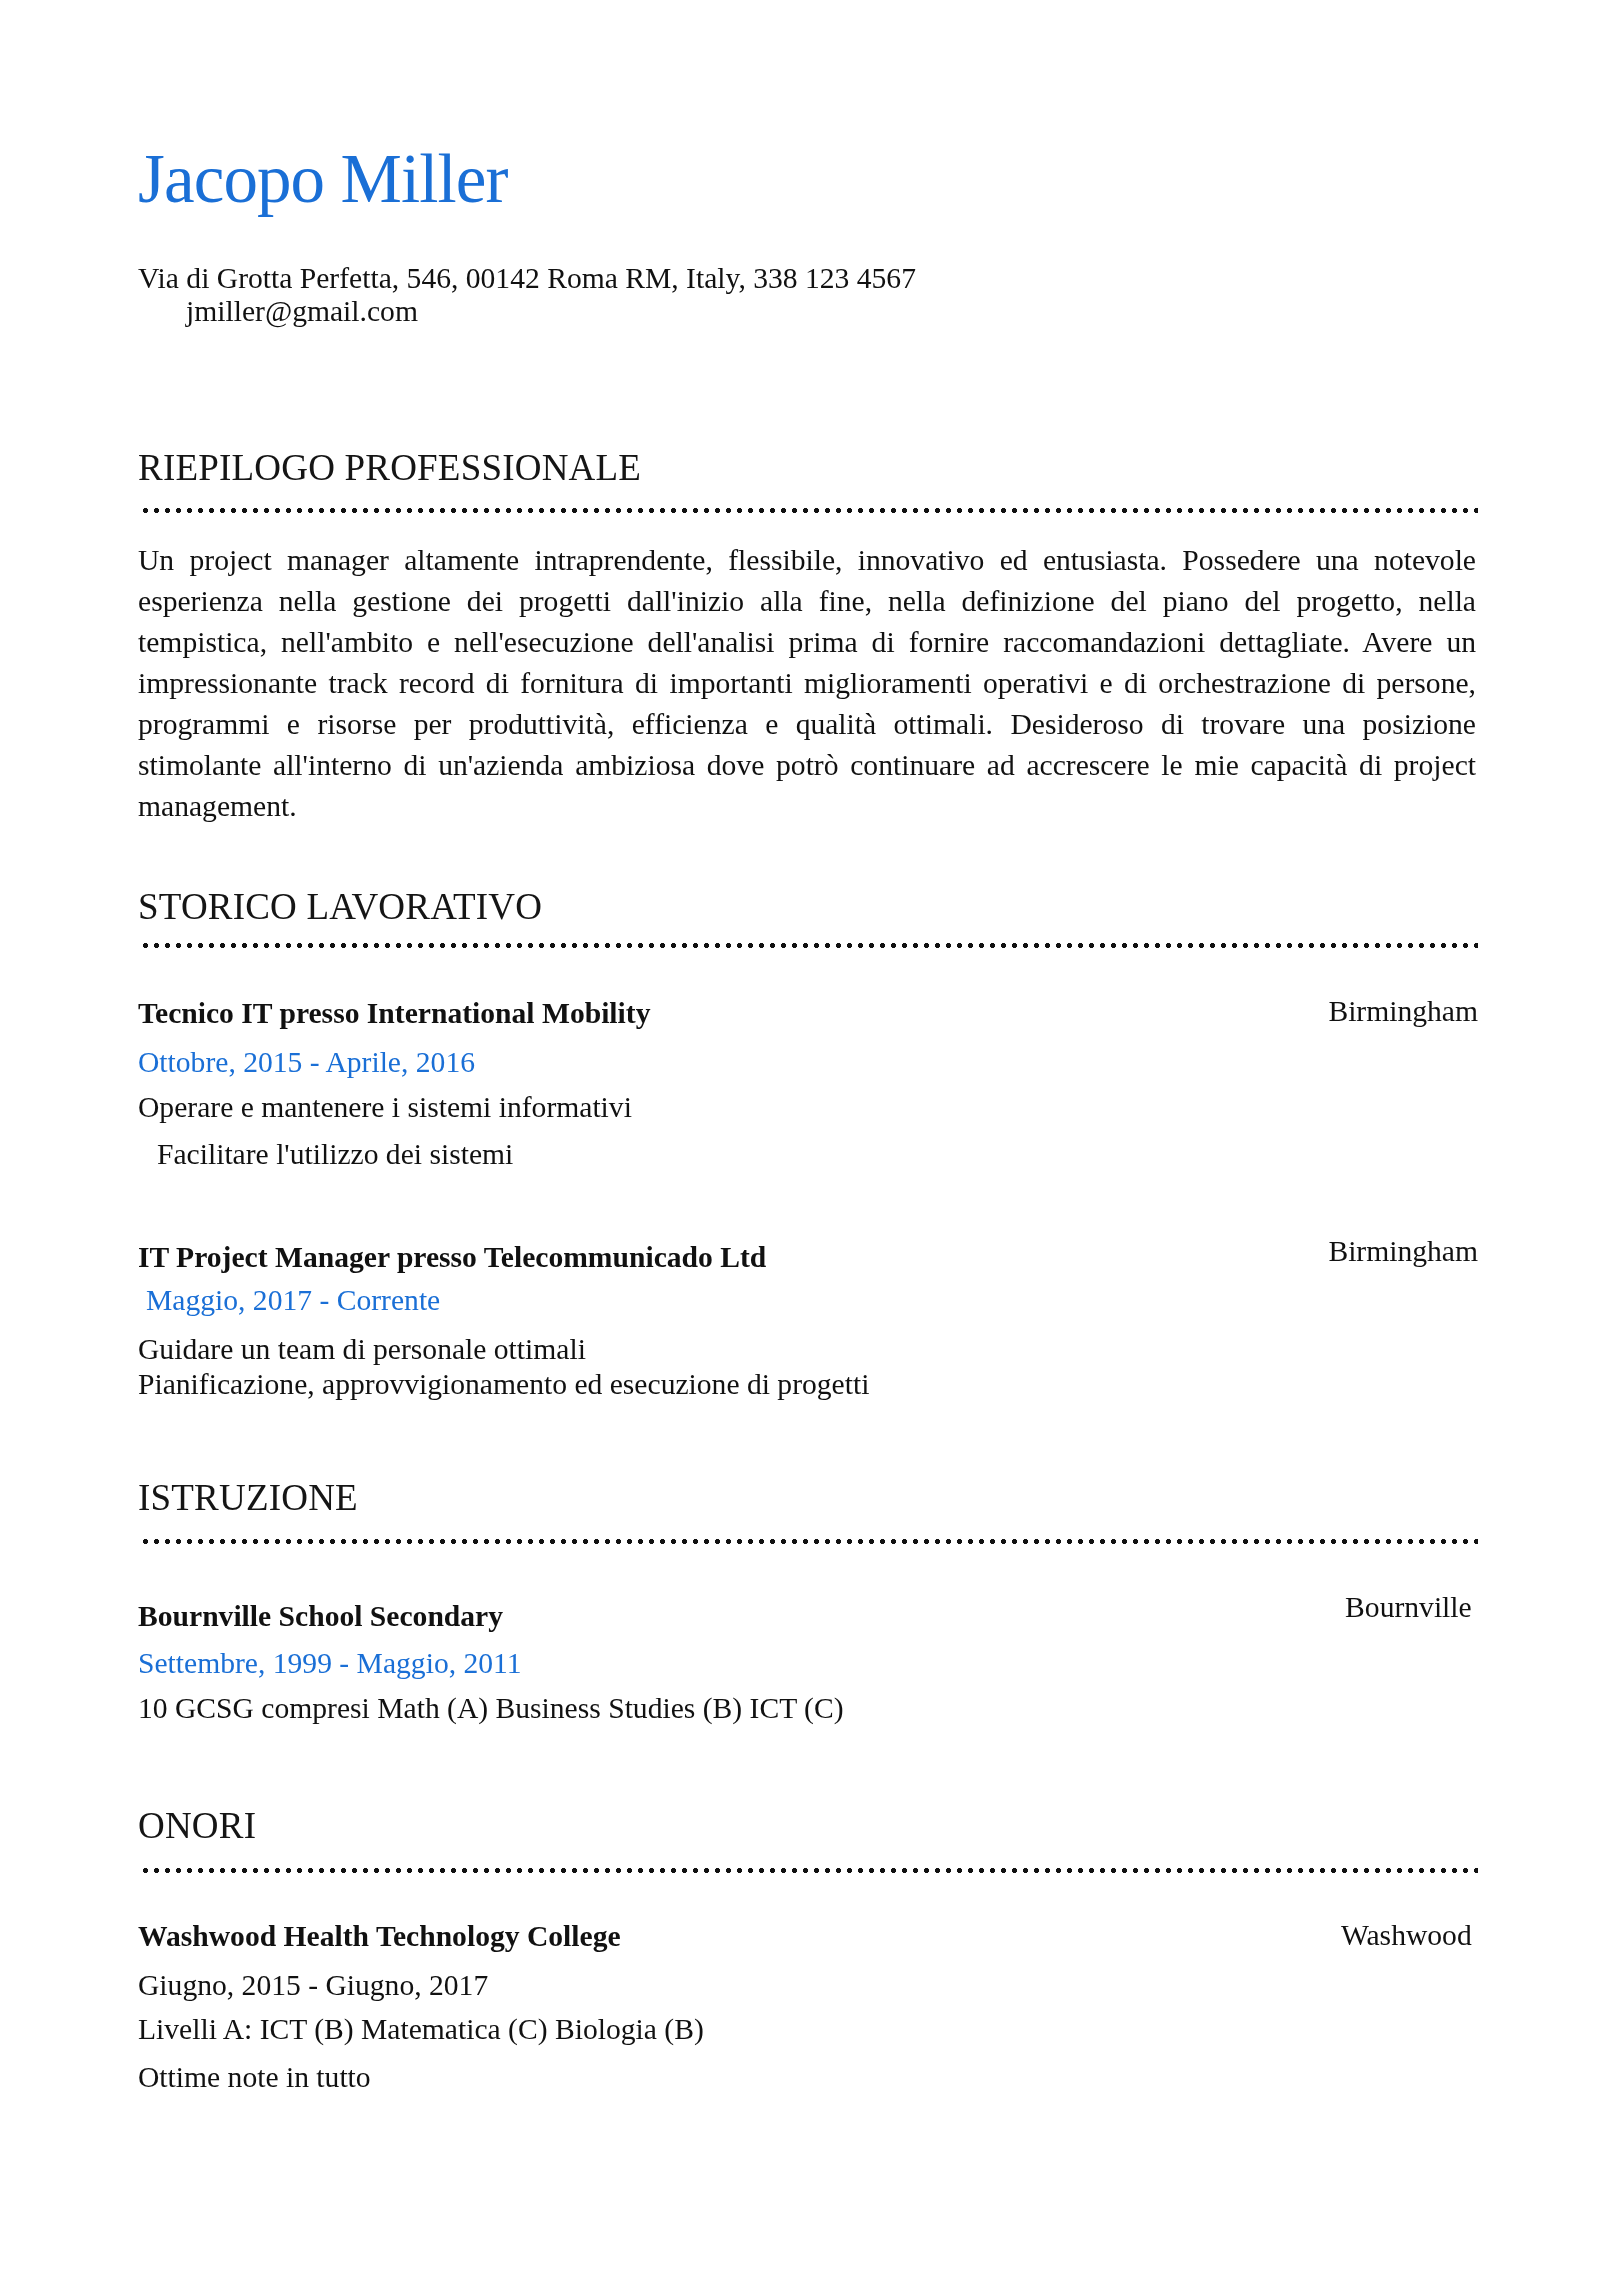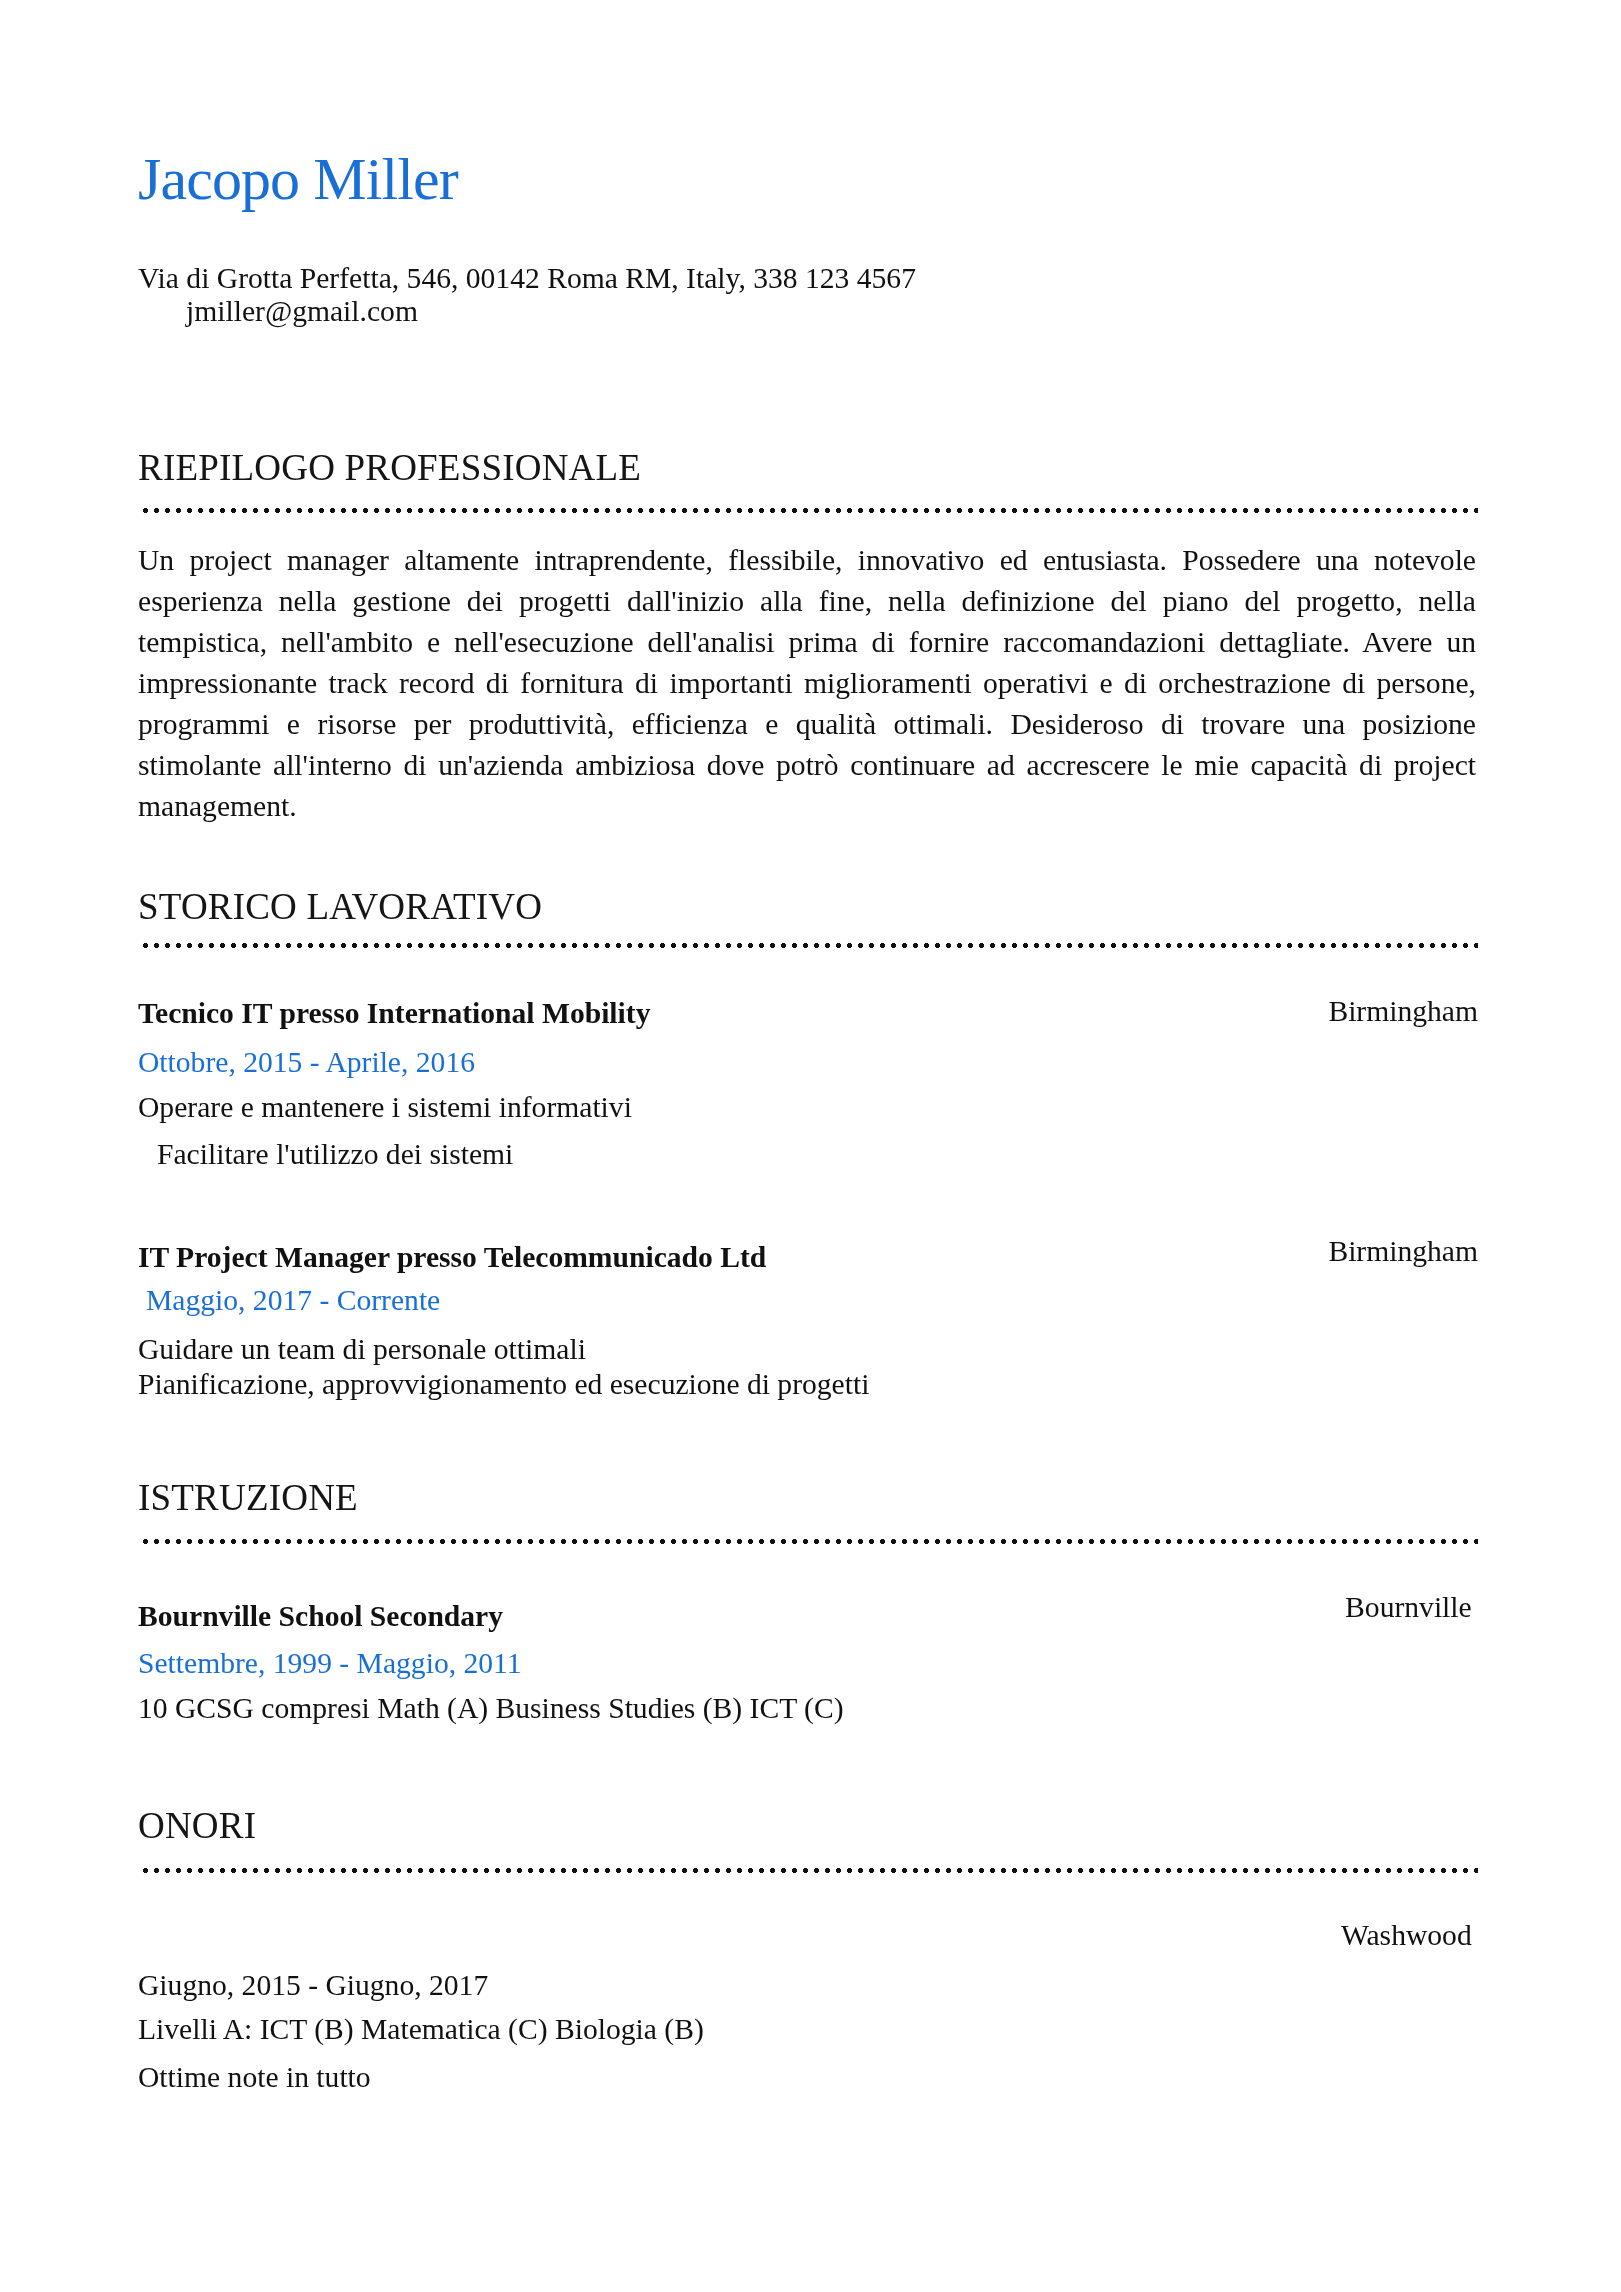--- a/index.html
+++ b/index.html
@@ -3,21 +3,21 @@
 <meta charset="utf-8">
 <style>
   html, body { margin: 0; padding: 0; background: #ffffff; }
   body {
     width: 1621px; height: 2293px; position: relative; overflow: hidden;
     font-family: "Liberation Serif", "DejaVu Serif", serif;
     color: #111111;
   }
   .abs { position: absolute; left: 138px; white-space: nowrap; }
   .name {
-    font-size: 60px; line-height: 93px; color: #1a6fd6; letter-spacing: -0.9px;
+    font-size: 69px; line-height: 93px; color: #1a6fd6; letter-spacing: -0.9px;
     top: 133px;
   }
   .contact { font-size: 29.6px; line-height: 32px; }
   .heading { font-size: 37px; line-height: 39px; letter-spacing: 0.2px; color: #151515; }
   .dots {
     position: absolute; left: 140px; width: 1338px; height: 7.2px;
     background-image: radial-gradient(circle, #111 2.3px, transparent 2.9px);
     background-size: 11px 7.2px; background-repeat: repeat-x;
   }
   .summary {
@@ -67,18 +67,19 @@
   <span class="title">Bournville School Secondary</span>
   <span class="loc" style="top:-9px; right:6.3px;">Bournville</span>
 </div>
 <div class="line blue" style="top:1647px;">Settembre, 1999 - Maggio, 2011</div>
 <div class="line" style="top:1692px;">10 GCSG compresi Math (A) Business Studies (B) ICT (C)</div>
 
 <div class="abs heading" style="top:1806px;">ONORI</div>
 <div class="dots" style="top:1867px;"></div>
 
 <div class="row" style="top:1920px;">
+  <span class="title">Washwood Health Technology College</span>
   <span class="loc" style="top:-0.9px; right:6.3px;">Washwood</span>
 </div>
 <div class="line" style="top:1969px;">Giugno, 2015 - Giugno, 2017</div>
 <div class="line" style="top:2013px;">Livelli A: ICT (B) Matematica (C) Biologia (B)</div>
 <div class="line" style="top:2061px;">Ottime note in tutto</div>
 
 
 </body></html>

